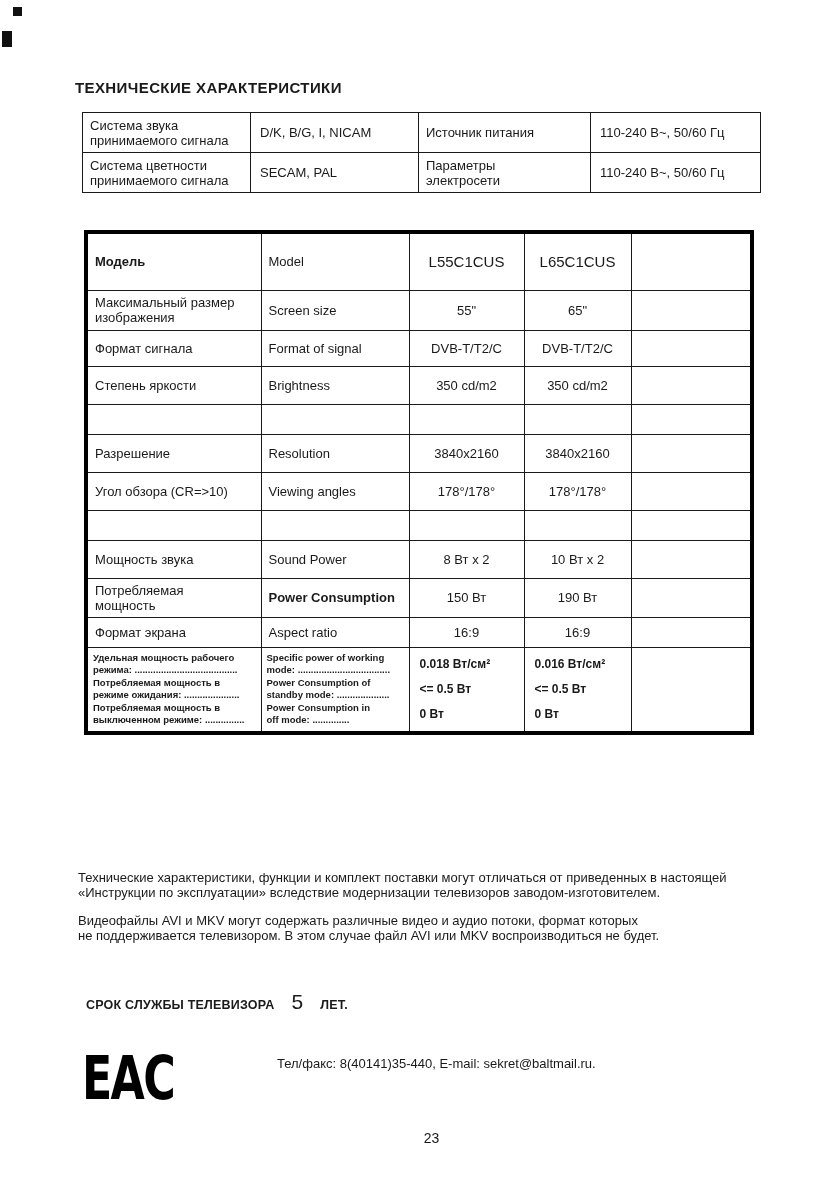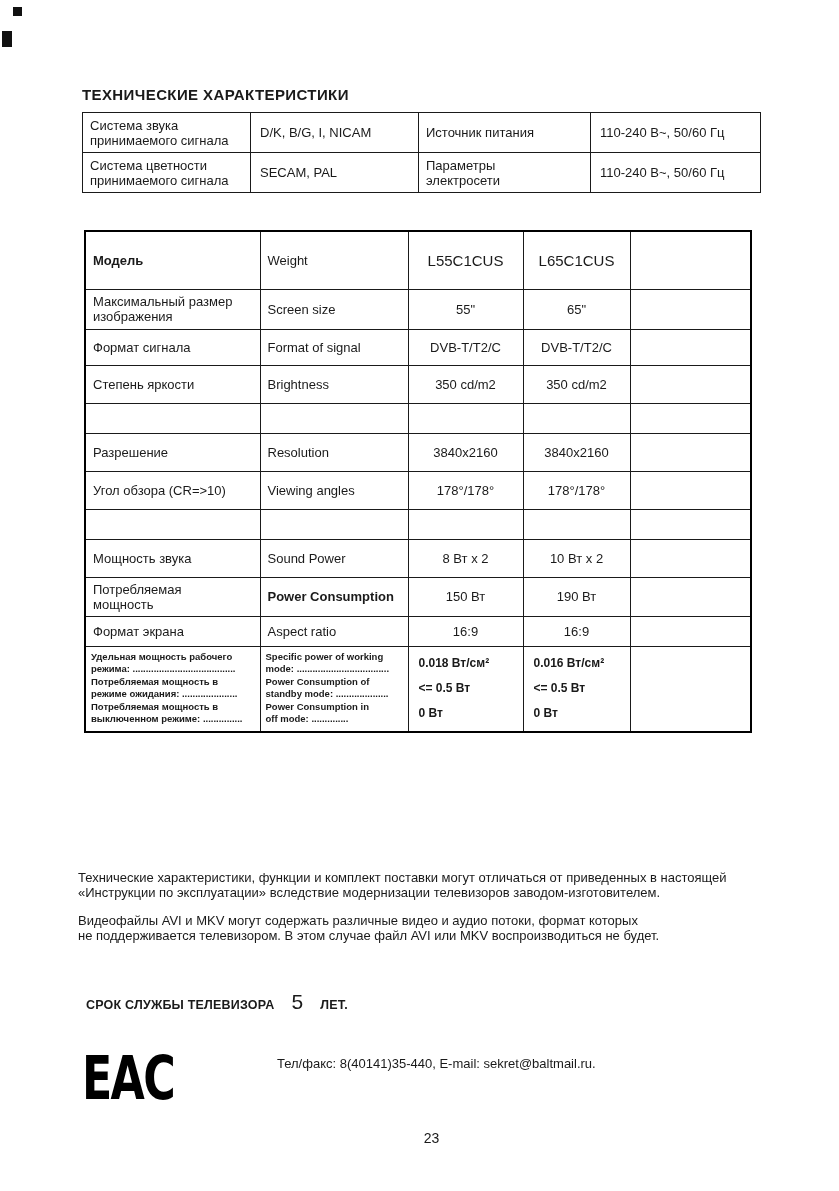--- a/index.html
+++ b/index.html
@@ -7,36 +7,36 @@
     position:relative; width:839px; height:1191px; margin:0 auto;
     background:#ffffff; color:#1a1a1a;
     font-family:"Liberation Sans","DejaVu Sans",sans-serif;
     overflow:hidden;
   }
   .artifact { position:absolute; background:#111; }
   .artifact.a1 { left:13px; top:7px; width:9px; height:9px; }
   .artifact.a2 { left:2px; top:31px; width:10px; height:16px; }
 
   .title {
-    position:absolute; left:70px; top:74px; margin:12px;
+    position:absolute; left:70px; top:74px; margin:5px;
     font-size:15px; font-weight:bold; letter-spacing:0.4px;
   }
 
   table { border-collapse:collapse; table-layout:fixed; background:#fff; }
   td {
     border:1px solid #1a1a1a; font-size:13px; color:#1a1a1a;
     padding:4px 7px; vertical-align:middle; overflow:hidden;
   }
   .pre { white-space:pre-line; }
 
   .t1 { position:absolute; left:82px; top:112px; width:678px; }
   .t1 tr { height:40px; }
   .t1 td.val { padding-left:9px; }
 
-  .t2 { position:absolute; left:84px; top:230px; width:666px; border:2px solid #000000; }
+  .t2 { position:absolute; left:84px; top:230px; width:666px; border:4px solid #000000; }
   .t2 td.c-val { text-align:center; }
   .t2 td.b { font-weight:bold; }
   .model-val { font-size:15px; }
 
   tr.r0  { height:58px; }
   tr.r1  { height:40px; }
   tr.r2  { height:36px; }
   tr.r3  { height:38px; }
   tr.r4  { height:30px; }
   tr.r5  { height:38px; }
@@ -122,21 +122,21 @@
     <colgroup>
       <col style="width:175px">
         <col style="width:148px">
         <col style="width:115px">
         <col style="width:107px">
         <col style="width:121px">
     </colgroup>
     <tbody>
       <tr class="r0">
         <td class="pre b">Модель</td>
-        <td class="pre">Weight</td>
+        <td class="pre">Model</td>
         <td class="c-val model-val">L55C1CUS</td>
         <td class="c-val model-val">L65C1CUS</td>
         <td></td>
       </tr>
       <tr class="r1">
         <td class="pre">Максимальный размер
 изображения</td>
         <td class="pre">Screen size</td>
         <td class="c-val">55"</td>
         <td class="c-val">65"</td>

